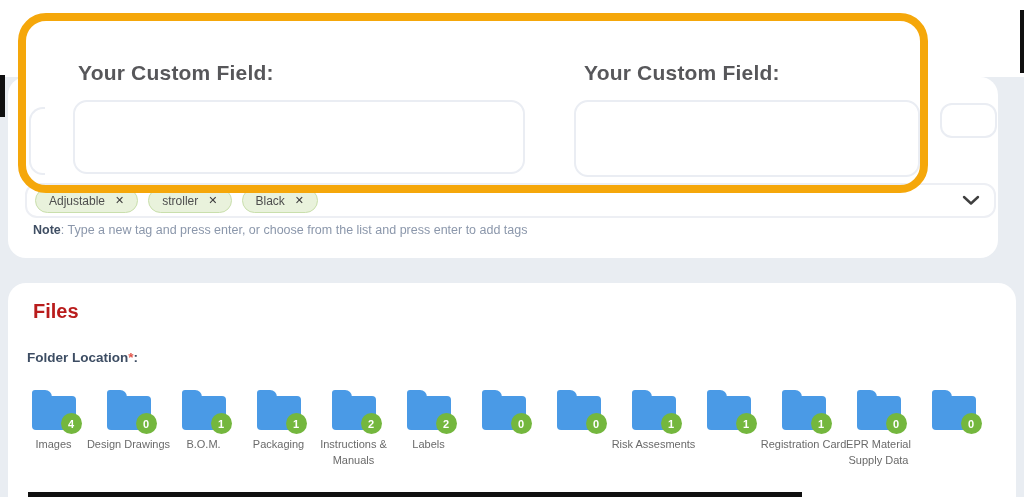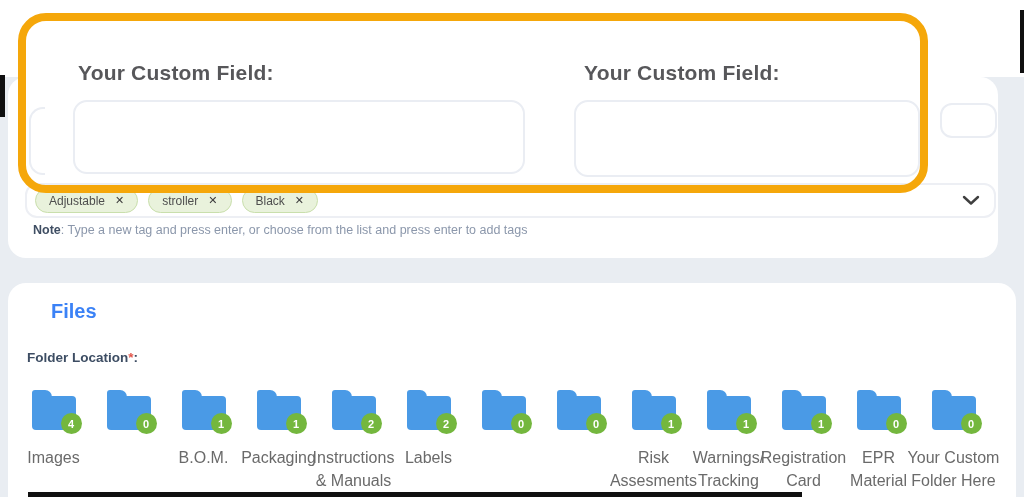--- a/index.html
+++ b/index.html
@@ -42,32 +42,32 @@
   .tag-pill{
     display:inline-flex;align-items:center;gap:10px;height:23px;padding:0 13px;margin-right:10px;
     background:#E9F2DC;border:1px solid #C9DFAC;border-radius:13px;font-size:12px;color:#4E4E4E;
   }
   .tag-remove{font-size:11px;color:#3C3C3C;cursor:pointer;line-height:1;}
   .tag-chevron{margin-left:auto;display:flex;align-items:center;cursor:pointer;}
   
   .note-line{position:absolute;z-index:2;left:33px;top:223px;font-size:12.5px;color:#8B97AB;}
   .note-line .note-word{font-weight:700;color:#3F4E63;}
   
-  .files-title{position:absolute;z-index:2;left:51px;top:300px;font-size:20px;font-weight:700;color:#3b82f6;}
+  .files-title{position:absolute;z-index:2;left:33px;top:300px;font-size:20px;font-weight:700;color:#b91c1c;}
   .folder-location{position:absolute;z-index:2;left:27px;top:350px;font-size:13.5px;font-weight:700;color:#3D4D63;}
   .folder-location .req{color:#E2574C;}
   .folder-row{position:absolute;z-index:2;left:16px;top:389px;width:992px;display:flex;}
   .folder-item{width:75px;flex:0 0 75px;display:flex;flex-direction:column;align-items:center;cursor:pointer;}
   .folder-icon{position:relative;width:44px;height:34px;margin-top:7px;background:#4A9AE6;border-radius:4px;}
   .folder-icon::before{content:"";position:absolute;top:-6px;left:0;width:20px;height:10px;background:#4A9AE6;border-radius:3px 7px 0 0;}
   .folder-badge{
     position:absolute;right:-6px;bottom:-4px;width:21px;height:21px;border-radius:50%;
     background:#74B73E;color:#fff;font-size:11px;font-weight:700;display:flex;align-items:center;justify-content:center;
   }
-  .folder-name{width:92px;margin-top:16px;font-size:16px;line-height:1.45;color:#6A6A6A;text-align:center;}
+  .folder-name{width:92px;margin-top:7px;font-size:11px;line-height:1.45;color:#6A6A6A;text-align:center;}
 </style>
 </head>
 <body>
 
 <div id="stage">
 
   <div class="page-bg-gray"></div>
   <div class="page-top-white"></div>
 
   <div class="card card-top"></div>
@@ -115,20 +115,21 @@
     <div class="folder-item">
       <div class="folder-icon">
           <div class="folder-badge">4</div>
         </div>
       <div class="folder-name">Images</div>
     </div>
     <div class="folder-item">
       <div class="folder-icon">
           <div class="folder-badge">0</div>
         </div>
+      <div class="folder-name">Design Drawings</div>
     </div>
     <div class="folder-item">
       <div class="folder-icon">
           <div class="folder-badge">1</div>
         </div>
       <div class="folder-name">B.O.M.</div>
     </div>
     <div class="folder-item">
       <div class="folder-icon">
           <div class="folder-badge">1</div>
@@ -160,39 +161,37 @@
     <div class="folder-item">
       <div class="folder-icon">
           <div class="folder-badge">1</div>
         </div>
       <div class="folder-name">Risk Assesments</div>
     </div>
     <div class="folder-item">
       <div class="folder-icon">
           <div class="folder-badge">1</div>
         </div>
-      <div class="folder-name">Warnings/ Tracking</div>
     </div>
     <div class="folder-item">
       <div class="folder-icon">
           <div class="folder-badge">1</div>
         </div>
       <div class="folder-name">Registration Card</div>
     </div>
     <div class="folder-item">
       <div class="folder-icon">
           <div class="folder-badge">0</div>
         </div>
       <div class="folder-name">EPR Material Supply Data</div>
     </div>
     <div class="folder-item">
       <div class="folder-icon">
           <div class="folder-badge">0</div>
         </div>
-      <div class="folder-name">Your Custom Folder Here</div>
     </div>
   </div>
 
   <div class="edge-frag edge-left"></div>
   <div class="edge-frag edge-right"></div>
   <div class="edge-frag edge-bottom"></div>
 
 </div>
 
 </body></html>

